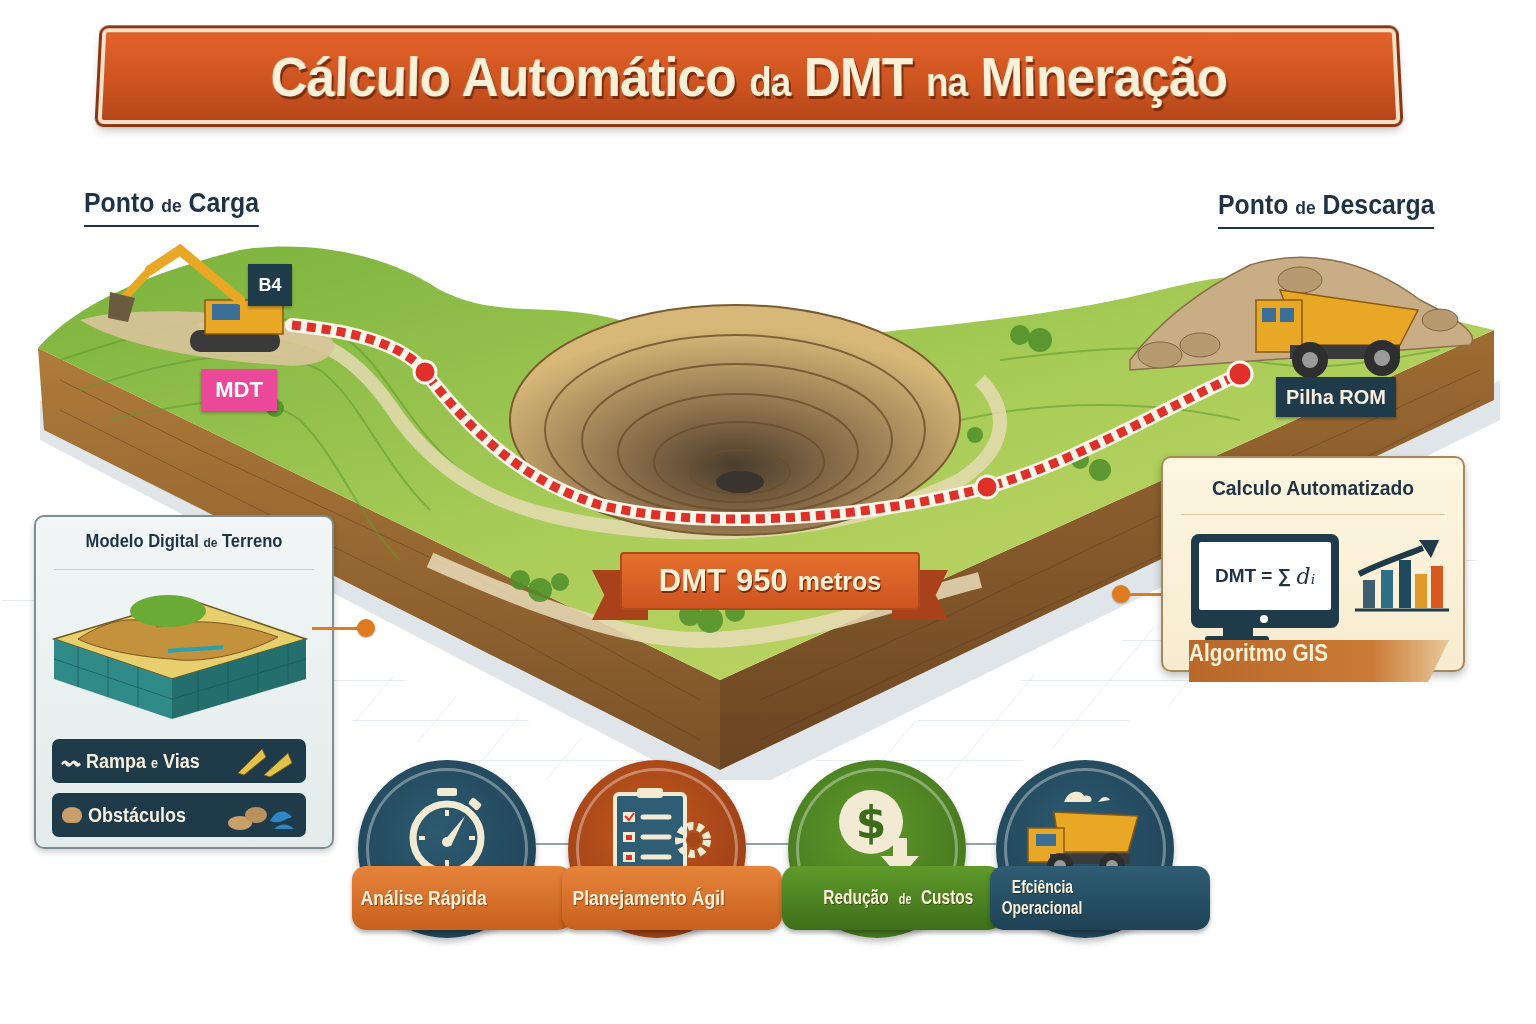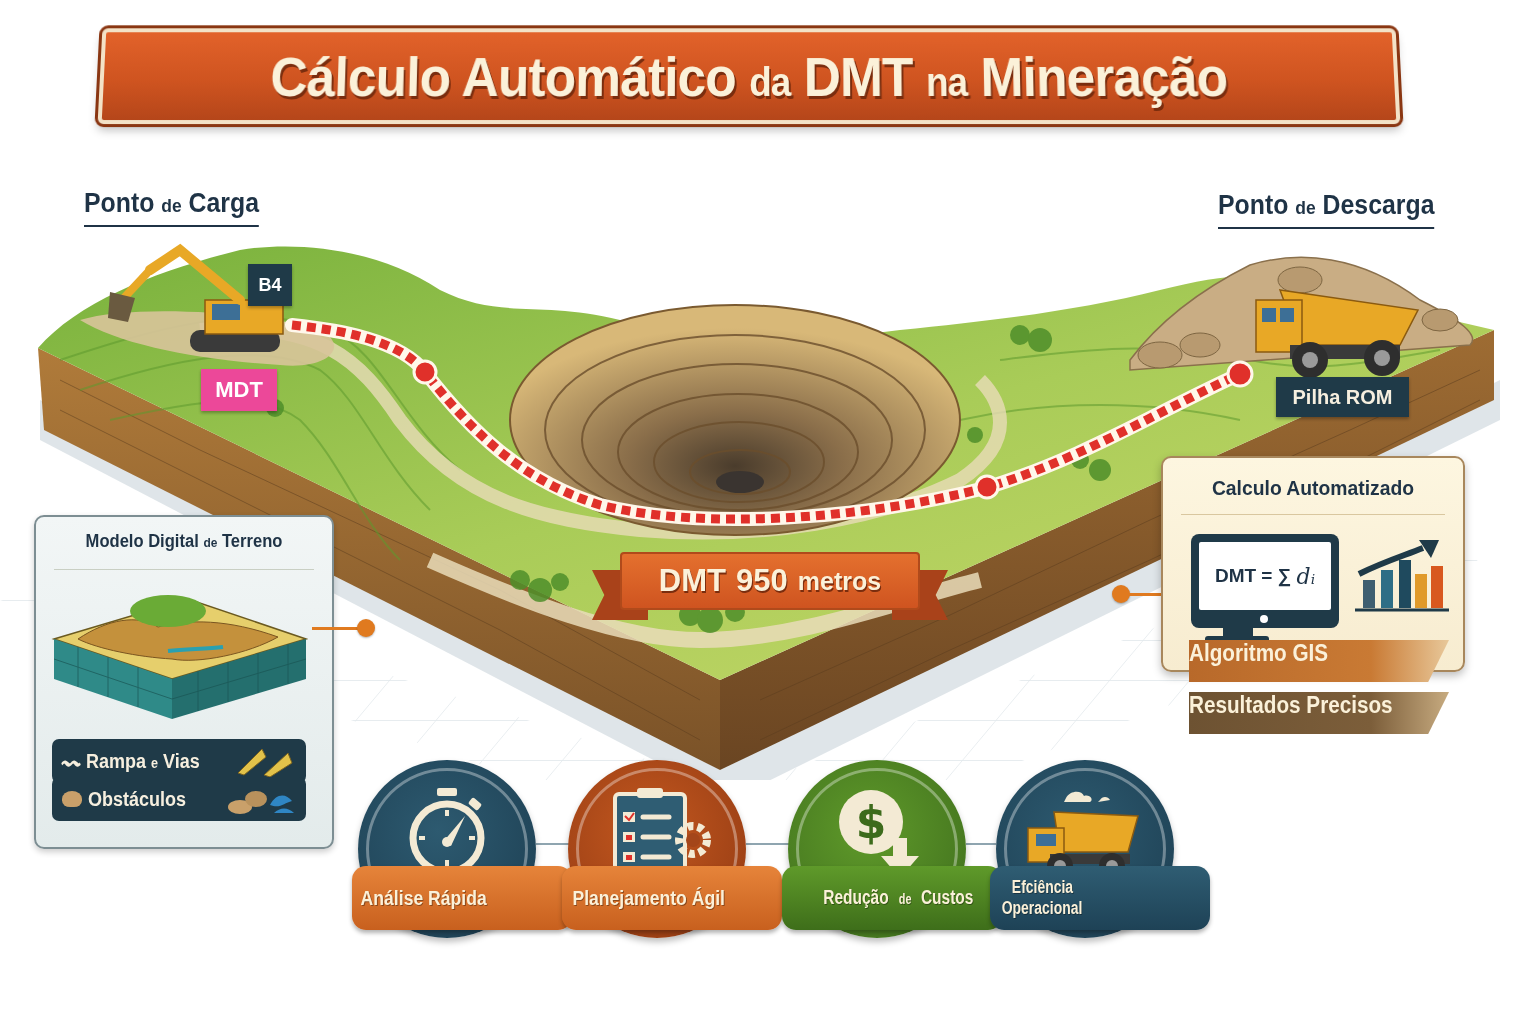--- a/index.html
+++ b/index.html
@@ -36,21 +36,21 @@
   #terrain { position: absolute; left: 0; top: 200px; }
 
   
   .tag {
     position: absolute; font-weight: bold; color: #ffffff; border-radius: 0;
     display: flex; align-items: center; justify-content: center;
     box-shadow: 0 2px 3px rgba(0,0,0,0.3);
   }
   #tag-b4 { left: 248px; top: 264px; width: 44px; height: 42px; background: #1f3a48; font-size: 18px; }
   #tag-mdt { left: 158px; top: 369px; width: 76px; height: 42px; background: #ec4899; font-size: 22px; margin-left: 43px; }
-  #tag-rom { left: 1276px; top: 377px; width: 133px; height: 40px; background: #1f3a48; font-size: 20px; color: #f6efdf; }
+  #tag-rom { left: 1276px; top: 377px; width: 120px; height: 40px; background: #1f3a48; font-size: 20px; color: #f6efdf; }
 
   
   #dmt-ribbon { position: absolute; left: 580px; top: 540px; width: 380px; height: 80px; }
   .ribbon-tail {
     position: absolute; top: 30px; width: 56px; height: 50px; background: #a9421a;
   }
   .ribbon-tail.left { left: 12px; clip-path: polygon(0 0, 100% 0, 100% 100%, 0 100%, 22% 50%); }
   .ribbon-tail.right { right: 12px; clip-path: polygon(0 0, 100% 0, 78% 50%, 100% 100%, 0 100%); }
   .ribbon-main {
     position: absolute; left: 40px; top: 12px; width: 300px; height: 58px;
@@ -74,21 +74,21 @@
   .panel-title .small { font-size: 13px; }
   .panel-divider { position: absolute; left: 18px; right: 18px; top: 52px; height: 1px; background: #c9cfc3; }
   .mini-terrain { position: absolute; left: 12px; top: 62px; }
   .pill {
     position: absolute; left: 16px; width: 254px; height: 44px; background: #1f3a48; border-radius: 7px;
     display: flex; align-items: center; padding-left: 10px; gap: 6px; color: #f6efdf; font-weight: bold; font-size: 20px;
   }
   .pill .pill-label { transform: scaleX(0.9); transform-origin: left; white-space: nowrap; }
   .pill .pill-label .small { font-size: 14px; }
   #pill-rampa { top: 222px; }
-  #pill-obst { top: 260px; }
+  #pill-obst { top: 276px; }
   .pill-deco { position: absolute; right: 10px; top: 6px; }
 
   
   .connector { position: absolute; height: 3px; background: #e07a1f; }
   .connector-dot { position: absolute; width: 18px; height: 18px; border-radius: 50%; background: #e07a1f; box-shadow: 0 1px 2px rgba(0,0,0,0.3); }
   .arrow-head { position: absolute; width: 0; height: 0; border-top: 7px solid transparent; border-bottom: 7px solid transparent; border-left: 12px solid #d9372a; }
 
   
   #panel-calc {
     position: absolute; left: 1161px; top: 456px; width: 304px; height: 216px;
@@ -366,23 +366,20 @@
     <rect x="46" y="22" width="12" height="48" fill="#1f4a5e"></rect>
     <rect x="62" y="36" width="12" height="34" fill="#e09a2a"></rect>
     <rect x="78" y="28" width="12" height="42" fill="#d8581f"></rect>
     <line x1="2" y1="72" x2="96" y2="72" stroke="#1f3a48" stroke-width="3"></line>
     <path d="M6 36 C 30 24, 50 18, 70 10" stroke="#1f3a48" stroke-width="6" fill="none"></path>
     <polygon points="66,2 86,2 78,20" fill="#1f3a48"></polygon>
   </svg>
   <div class="bar-label" id="bar-gis">
       <span>Algoritmo GIS</span>
     </div>
-  <div class="bar-label" id="bar-res">
-      <span>Resultados Precisos</span>
-    </div>
 </div>
 
 <div class="badge-link" style="left:536px; width:34px;"></div>
 <div class="badge-link" style="left:746px; width:44px;"></div>
 <div class="badge-link" style="left:966px; width:30px;"></div>
 
 <div class="badge" id="badge-analise">
   <div class="badge-disc"></div>
   <svg class="badge-icon" width="100" height="100" viewBox="0 0 100 100">
     <rect x="40" y="6" width="20" height="8" rx="2" fill="#f3ead4"></rect>

